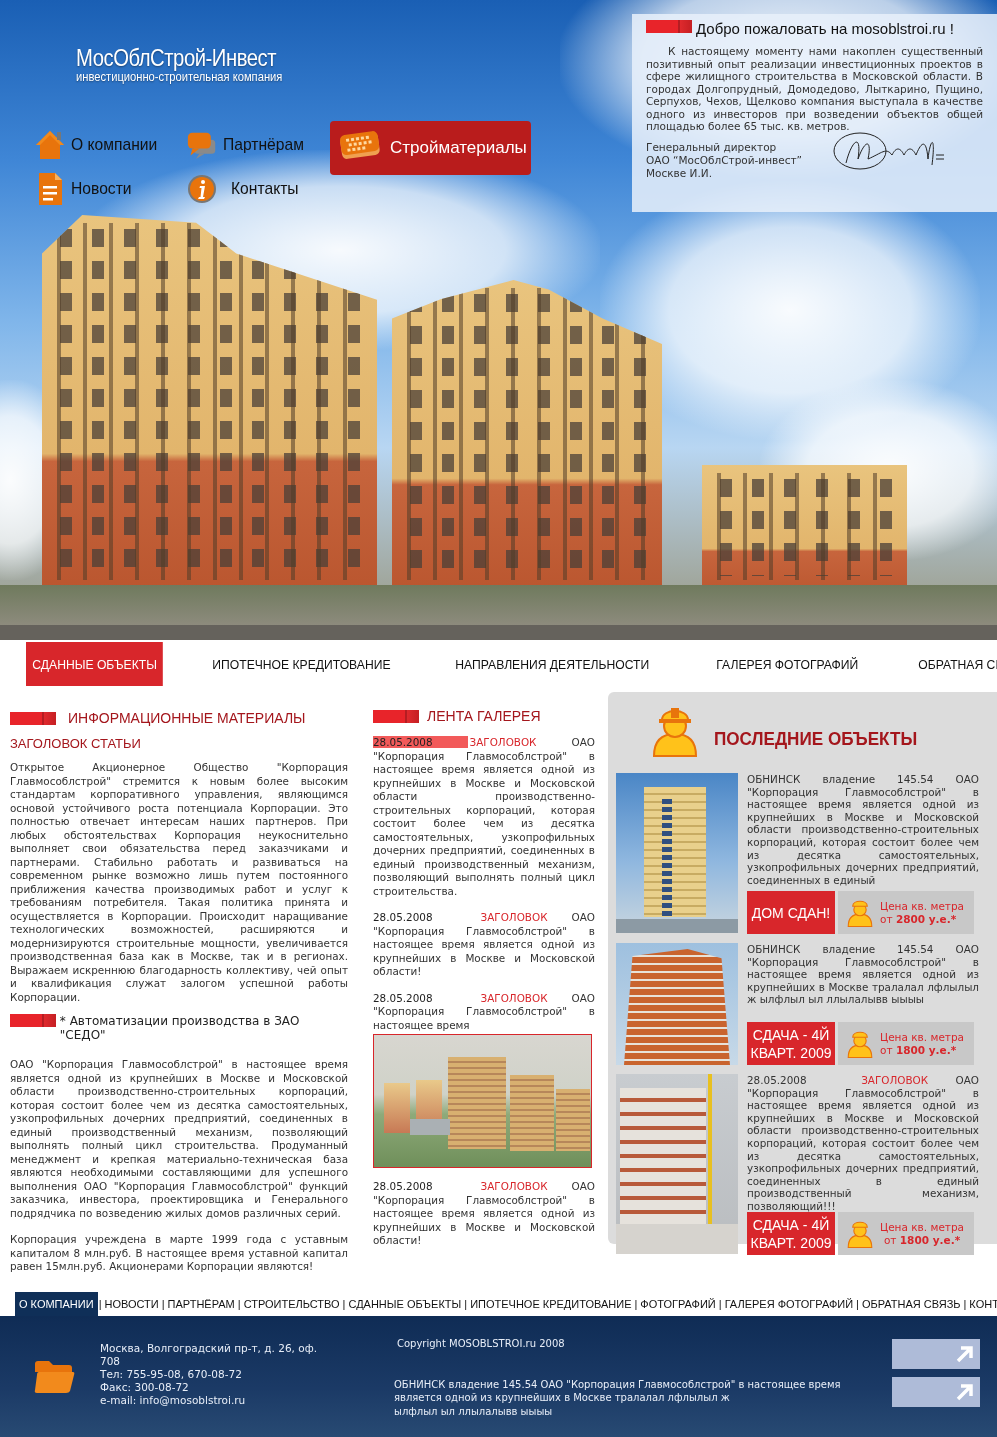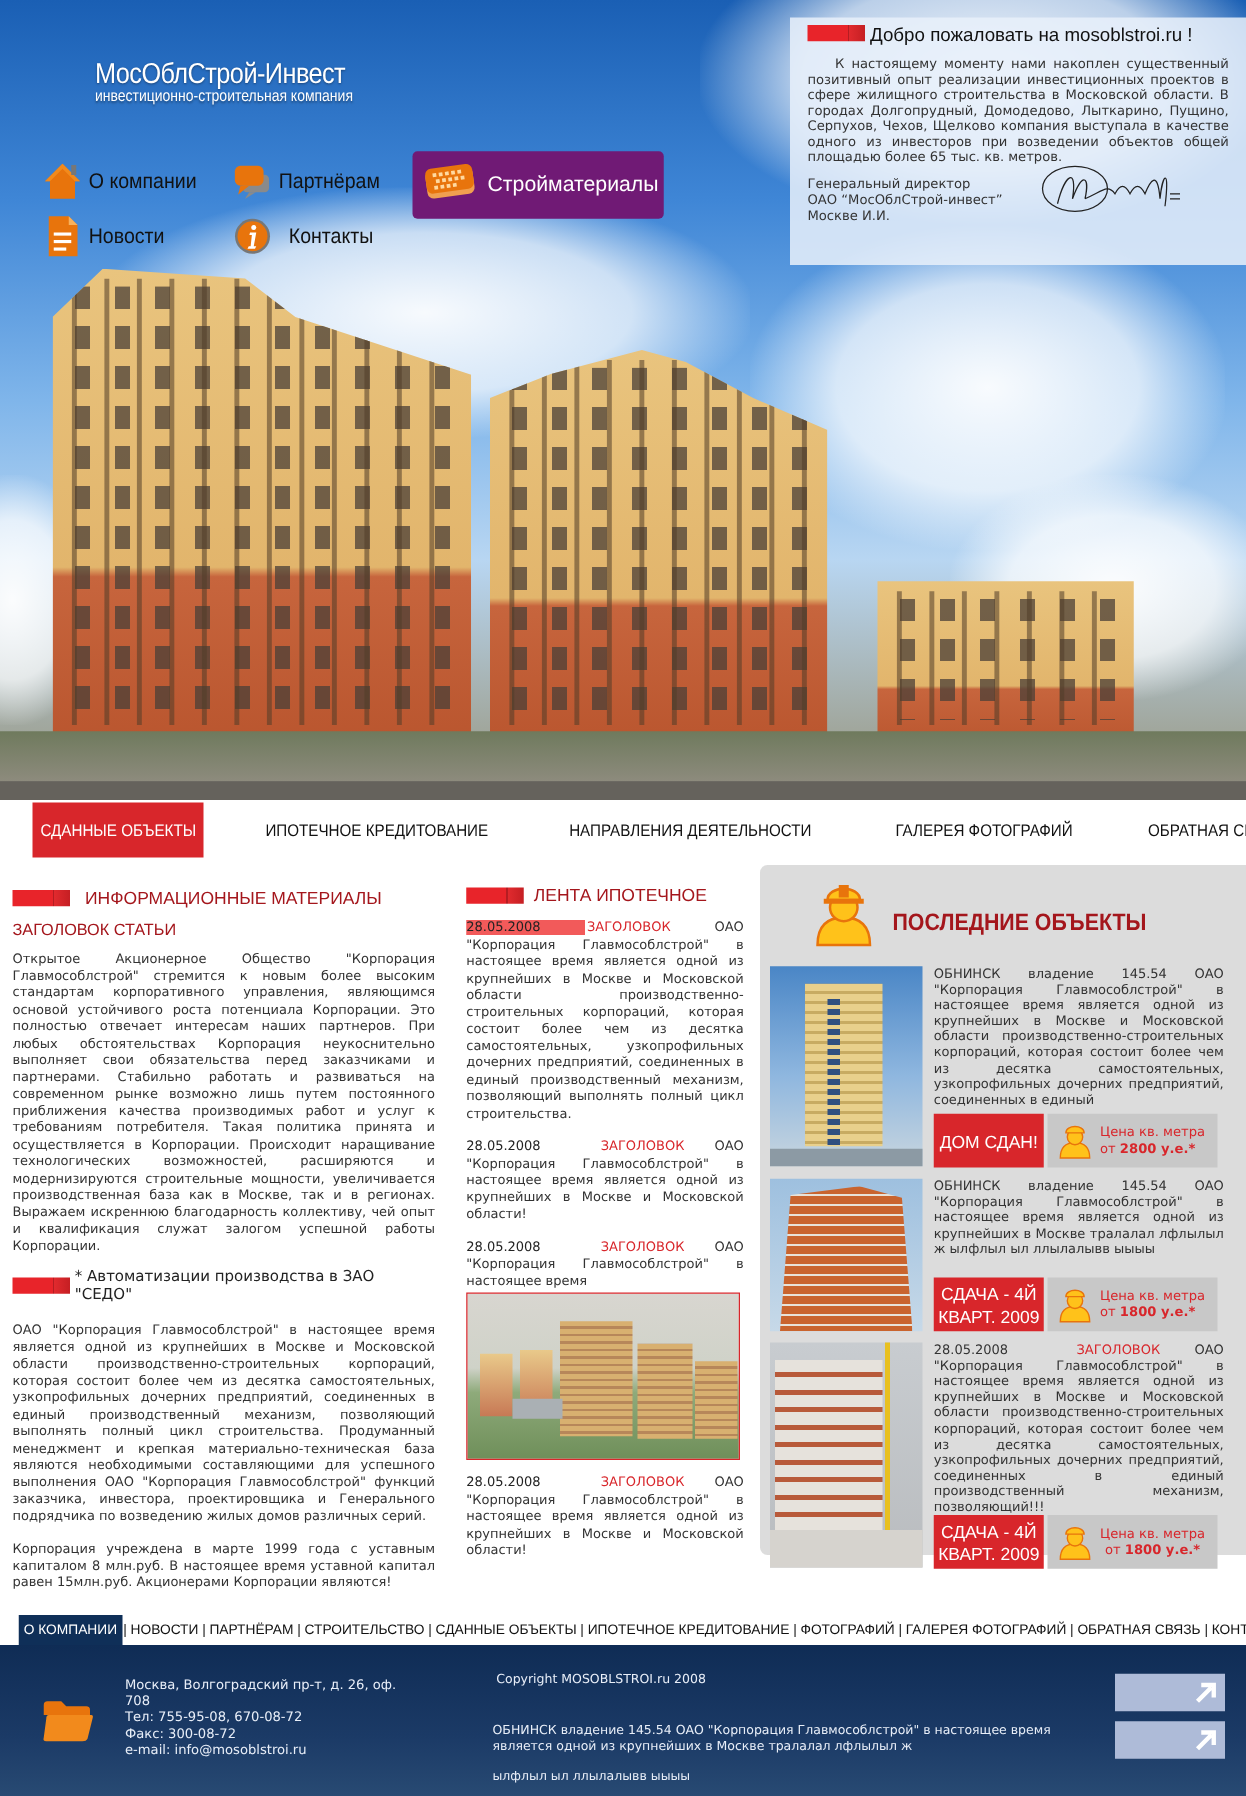--- a/index.html
+++ b/index.html
@@ -20,39 +20,39 @@
 .ground{position:absolute;left:0;top:585px;width:997px;height:40px;background:linear-gradient(180deg,#6f7a5d,#8d8b7d)}
 .road{position:absolute;left:0;top:625px;width:997px;height:15px;background:#65625c}
 
 .logo{position:absolute;left:76px;top:45px;color:#fff;text-shadow:0 1px 2px rgba(0,0,0,.4)}
 .logo .t{font-family:"Liberation Sans",sans-serif;font-size:23px;letter-spacing:-0.5px;transform:scaleX(.88);transform-origin:left;white-space:nowrap}
 .logo .s{font-family:"Liberation Sans",sans-serif;font-size:13px;margin-top:-3px;transform:scaleX(.86);transform-origin:left;white-space:nowrap}
 
 .tnav{position:absolute;display:flex;align-items:center;gap:6px;font-family:"Liberation Sans",sans-serif;font-size:17px;color:#111;cursor:pointer}
 .tnav .ic{width:30px;height:30px;display:flex;align-items:center;justify-content:center}
 .tnav .lbl{transform:scaleX(.92);transform-origin:left;white-space:nowrap}
-.btn-red{position:absolute;left:330px;top:121px;width:201px;height:54px;background:#701a75;border-radius:4px;display:flex;align-items:center;gap:8px;padding-left:8px;color:#fff;font-family:"Liberation Sans",sans-serif;font-size:17px;cursor:pointer}
+.btn-red{position:absolute;left:330px;top:121px;width:201px;height:54px;background:#b91c1c;border-radius:4px;display:flex;align-items:center;gap:8px;padding-left:8px;color:#fff;font-family:"Liberation Sans",sans-serif;font-size:17px;cursor:pointer}
 
 .welcome{position:absolute;left:632px;top:14px;width:365px;height:198px;background:rgba(232,240,250,.86);padding:6px 14px}
 .welcome h2{display:flex;align-items:flex-start;gap:4px;font-family:"Liberation Sans",sans-serif;font-weight:normal;font-size:15px;color:#111;margin-left:0}
 .redbar{display:inline-block;width:46px;height:13px;background:linear-gradient(90deg,#e8242a 0,#e8242a 70%,#b51d22 70%,#b51d22 73%,#e02a2e 73%,#c51f23 100%)}
 .welcome p{font-size:10.5px;line-height:12.5px;color:#333;text-align:justify;text-indent:22px;margin-top:8px}
 .welcome .sig{margin-top:8px;font-size:10.5px;line-height:13px;color:#333;position:relative}
 .welcome .signature{position:absolute;left:186px;top:-12px;width:130px;height:44px}
 
 .mnav{position:absolute;left:0;top:640px;width:997px;height:48px;display:flex;align-items:center;font-family:"Liberation Sans",sans-serif;font-size:13.5px;color:#111}
 .mnav a{display:flex;align-items:center;height:44px;padding:0 7px;margin-left:18px;text-decoration:none;color:#111;transform:scaleX(.9);transform-origin:left;white-space:nowrap}
 .mnav a.active{background:#d8262b;color:#fff;margin-left:26px}
 
 .col1{position:absolute;left:10px;top:710px;width:338px}
 .sechead{display:flex;align-items:center;gap:12px;font-family:"Liberation Sans",sans-serif;font-size:14px;color:#a4161c}
 .col1 .sub{font-family:"Liberation Sans",sans-serif;font-size:13px;color:#a4161c;margin-top:10px}
 .body{font-size:10.4px;line-height:13.5px;color:#333;text-align:justify}
 .col1 .body{margin-top:10px}
-.col1 .h2{display:flex;align-items:center;gap:4px;font-size:12px;color:#222;margin-top:10px}
+.col1 .h2{display:flex;gap:4px;font-size:12px;color:#222;margin-top:10px}
 
 .col2{position:absolute;left:373px;top:708px;width:222px}
 .news{margin-top:12px}
 .news .date{color:#222}
 .news .date.hl{background:#f25a5a}
 .news .hd{color:#d8262b}
 .newsimg{margin-top:2px;width:219px;height:134px;border:1px solid #d8262b;position:relative;overflow:hidden;
  background:linear-gradient(180deg,#d8d6d0 0%,#cfd2c8 45%,#8eaa7a 60%,#6f8f5a 100%)}
 
 .side{position:absolute;left:608px;top:692px;width:389px;height:552px;background:#dcdcdc;border-radius:6px 0 0 6px}
@@ -209,21 +209,21 @@
       <span class="redbar"></span>
       <span>* Автоматизации производства в ЗАО "СЕДО"</span>
     </div>
   <div class="body" style="margin-top:16px">ОАО "Корпорация Главмособлстрой" в настоящее время является одной из крупнейших в Москве и Московской области производственно-строительных корпораций, которая состоит более чем из десятка самостоятельных, узкопрофильных дочерних предприятий, соединенных в единый производственный механизм, позволяющий выполнять полный цикл строительства. Продуманный менеджмент и крепкая материально-техническая база являются необходимыми составляющими для успешного выполнения ОАО "Корпорация Главмособлстрой" функций заказчика, инвестора, проектировщика и Генерального подрядчика по возведению жилых домов различных серий.</div>
   <div class="body" style="margin-top:13px">Корпорация учреждена в марте 1999 года с уставным капиталом 8 млн.руб. В настоящее время уставной капитал равен 15млн.руб. Акционерами Корпорации являются!</div>
 </div>
 
 <div class="col2">
   <div class="sechead" style="gap:8px">
       <span class="redbar"></span>
-      <span>ЛЕНТА ИПОТЕЧНОЕ</span>
+      <span>ЛЕНТА ГАЛЕРЕЯ</span>
     </div>
   <div class="news body"><span class="date hl">28.05.2008 </span><span class="hd" style="margin-left:2px">ЗАГОЛОВОК</span><span> ОАО "Корпорация Главмособлстрой" в настоящее время является одной из крупнейших в Москве и Московской области производственно-строительных корпораций, которая состоит более чем из десятка самостоятельных, узкопрофильных дочерних предприятий, соединенных в единый производственный механизм, позволяющий выполнять полный цикл строительства.</span></div>
   <div class="news body" style="margin-top:13px"><span class="date">28.05.2008</span>&nbsp;&nbsp;<span class="hd">ЗАГОЛОВОК</span><span> ОАО "Корпорация Главмособлстрой" в настоящее время является одной из крупнейших в Москве и Московской области!</span></div>
   <div class="news body" style="margin-top:13px"><span class="date">28.05.2008</span>&nbsp;&nbsp;<span class="hd">ЗАГОЛОВОК</span><span> ОАО "Корпорация Главмособлстрой" в настоящее время</span></div>
   <div class="newsimg">
     <div style="position:absolute;left:10px;top:48px;width:26px;height:50px;background:linear-gradient(180deg,#e9c98a,#c77955)"></div>
     <div style="position:absolute;left:42px;top:45px;width:26px;height:53px;background:linear-gradient(180deg,#e9c98a,#c77955)"></div>
     <div style="position:absolute;left:74px;top:22px;width:58px;height:92px;background:repeating-linear-gradient(180deg,#d8b070 0 4px,#b7875a 4px 6px)"></div>
     <div style="position:absolute;left:136px;top:40px;width:44px;height:76px;background:repeating-linear-gradient(180deg,#d8b070 0 4px,#b7875a 4px 6px)"></div>
     <div style="position:absolute;left:182px;top:54px;width:34px;height:62px;background:repeating-linear-gradient(180deg,#d8b070 0 4px,#b7875a 4px 6px)"></div>
@@ -335,21 +335,21 @@
     </svg>
   <div class="addr">
     <div>Москва, Волгоградский пр-т, д. 26, оф. 708</div>
     <div>Тел: 755-95-08, 670-08-72</div>
     <div>Факс: 300-08-72</div>
     <div>e-mail: info@mosoblstroi.ru</div>
   </div>
   <div class="copy">Copyright MOSOBLSTROI.ru 2008</div>
   <div class="ftx">
     <div>ОБНИНСК владение 145.54 ОАО "Корпорация Главмособлстрой" в настоящее время является одной из крупнейших в Москве тралалал лфлылыл ж</div>
-    <div style="margin-top:11px">ылфлыл ыл ллылалывв ыыыы</div>
+    <div style="margin-top:1px">ылфлыл ыл ллылалывв ыыыы</div>
   </div>
   <div class="fbtn" style="top:23px">
     <svg width="20" height="20" viewBox="0 0 20 20">
         <path d="M4 17 L15 6 M7 4 L17 4 L17 14" stroke="#fff" stroke-width="3.5" fill="none"></path>
       </svg>
   </div>
   <div class="fbtn" style="top:61px">
     <svg width="20" height="20" viewBox="0 0 20 20">
         <path d="M4 17 L15 6 M7 4 L17 4 L17 14" stroke="#fff" stroke-width="3.5" fill="none"></path>
       </svg>

